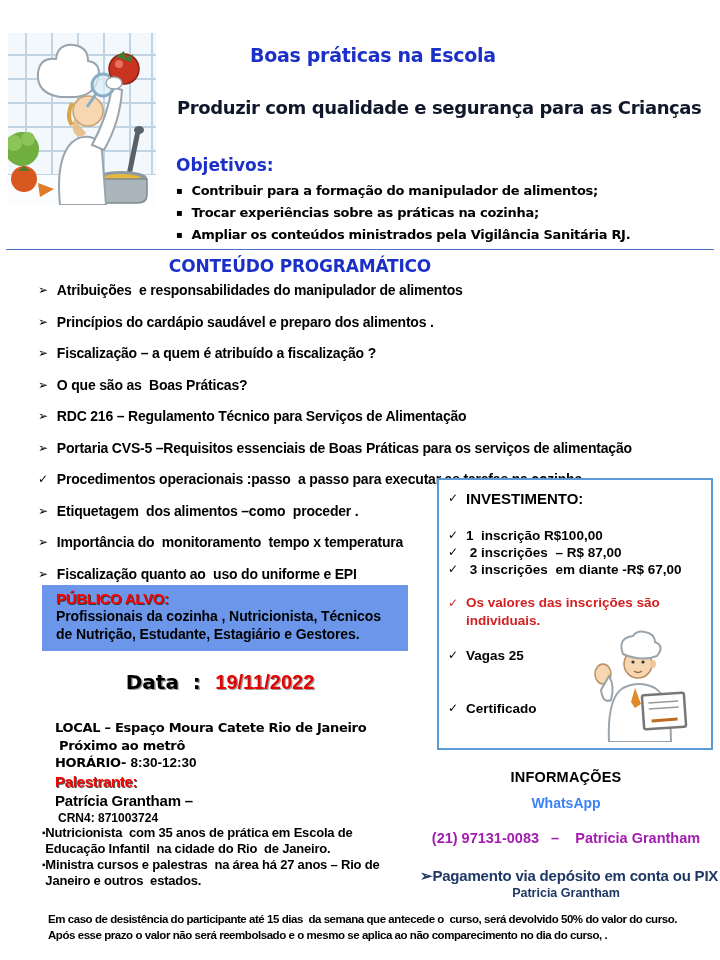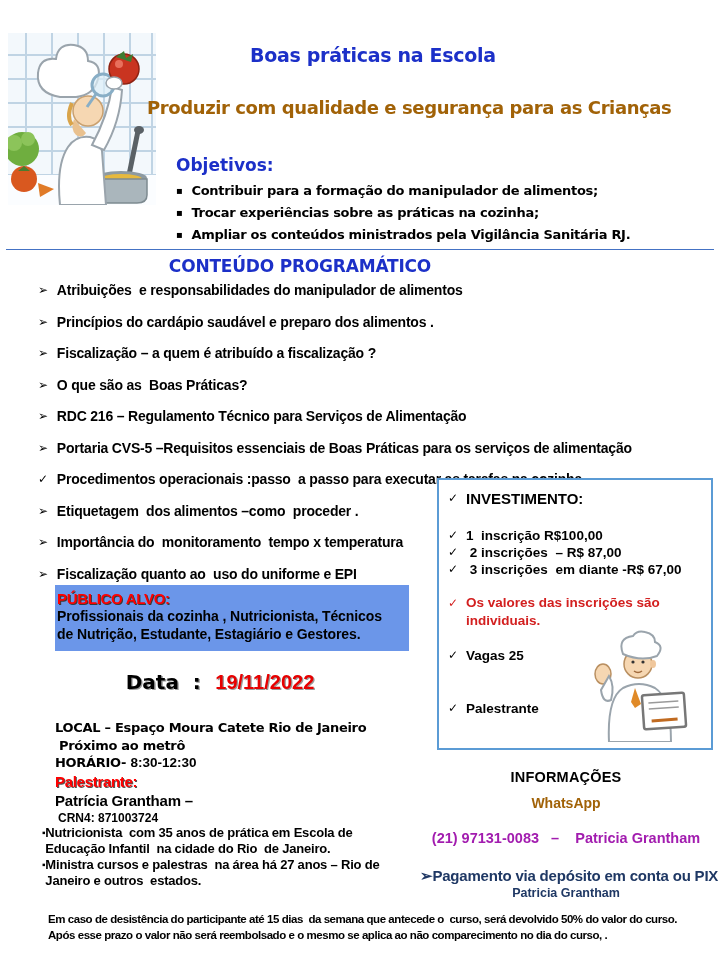--- a/index.html
+++ b/index.html
@@ -6,21 +6,21 @@
   body{width:720px;height:960px;position:relative;overflow:hidden;
        font-family:"Liberation Sans",sans-serif;color:#000;}
   .abs{position:absolute;}
   .pre{white-space:pre-wrap;}
   .comic{font-family:"DejaVu Sans",sans-serif;}
 
   
   .kitchen-art{left:8px;top:33px;width:148px;height:172px;}
   .title{left:250px;top:44px;font-size:19px;font-weight:bold;color:#1c30c8;
          letter-spacing:-0.3px;white-space:nowrap;}
-  .subtitle{left:147px;top:97px;font-size:18px;font-weight:bold;color:#a16207;
+  .subtitle{left:177px;top:97px;font-size:18px;font-weight:bold;color:#0f172a;
             letter-spacing:-0.4px;white-space:nowrap;}
   .objectives{left:176px;top:140px;width:545px;}
   .objectives-heading{font-size:17px;font-weight:bold;color:#1c30c8;margin-bottom:5px;margin-top:15px;}
   .obj-item{display:flex;gap:9px;font-size:13px;font-weight:bold;line-height:22px;
             letter-spacing:-0.3px;}
   .obj-bullet{font-size:10px;line-height:22px;}
 
   .divider{left:6px;top:249px;width:708px;height:1px;background:#4472c4;}
 
   
@@ -39,21 +39,21 @@
                   background:#fff;padding:10px 9px;font-weight:bold;}
   .inv-row{display:flex;gap:8px;font-size:13.5px;line-height:17px;}
   .inv-heading{font-size:15px;margin-bottom:20px;}
   .inv-note{color:#d32020;margin-top:16px;width:225px;line-height:18px;}
   .inv-vagas{margin-top:17px;}
   .inv-cert{margin-top:36px;}
   .inv-check{font-family:"DejaVu Sans",sans-serif;font-size:12px;flex:0 0 auto;}
   .cert-art{right:20px;bottom:6px;width:100px;height:112px;}
 
   
-  .audience-box{left:55px;top:585px;width:342px;background:#6b96e9;padding:5px 10px 8px 2px;}
+  .audience-box{left:42px;top:585px;width:342px;background:#6b96e9;padding:5px 10px 8px 14px;}
   .aud-heading{font-size:15px;font-weight:bold;color:#f00;
                text-shadow:1px 1px 0 #3a3a3a;letter-spacing:-0.3px;}
   .aud-text{font-size:14px;font-weight:bold;line-height:18px;letter-spacing:-0.1px;}
 
   
   .date-line{left:40px;top:670px;width:360px;text-align:center;white-space:nowrap;}
   .date-label{font-family:"DejaVu Sans",sans-serif;font-size:20px;font-weight:bold;
               text-shadow:1.3px 1.3px 0 #9a9a9a;}
   .date-value{font-size:20px;font-weight:bold;color:#e80000;
               text-shadow:1.3px 1.3px 0 #9a9a9a;margin-left:10px;}
@@ -70,21 +70,21 @@
   .speaker-crn{font-size:12px;font-weight:bold;line-height:17px;padding-left:3px;}
 
   
   .bio{left:42px;top:825px;width:372px;}
   .bio-item{display:flex;font-size:13px;font-weight:bold;line-height:16px;letter-spacing:-0.2px;}
   .bio-bullet{font-size:10px;line-height:16px;flex:0 0 auto;}
 
   
   .contact{left:420px;top:769px;width:292px;text-align:center;}
   .contact-heading{font-size:14.5px;font-weight:bold;letter-spacing:0.2px;}
-  .contact-whatsapp{font-size:14px;font-weight:bold;color:#a16207;margin-top:10px;}
+  .contact-whatsapp{font-size:14px;font-weight:bold;color:#3b82f6;margin-top:10px;}
   .contact-phone{font-size:14.5px;font-weight:bold;color:#a21caf;margin-top:19px;}
   .contact-payment{font-size:15px;font-weight:bold;color:#1f3864;margin-top:21px;
                    letter-spacing:-0.2px;white-space:nowrap;}
   .contact-payname{font-size:12.5px;font-weight:bold;color:#1f3864;margin-top:1px;}
 
   
   .disclaimer{left:48px;top:911px;width:668px;font-size:11.5px;font-weight:bold;
               line-height:16px;letter-spacing:-0.45px;}
 </style>
 </head>
@@ -228,21 +228,21 @@
   <div class="inv-row inv-note">
     <span class="inv-check">✓</span>
     <span>Os valores das inscrições são individuais.</span>
   </div>
   <div class="inv-row inv-vagas">
     <span class="inv-check">✓</span>
     <span>Vagas 25</span>
   </div>
   <div class="inv-row inv-cert">
     <span class="inv-check">✓</span>
-    <span>Palestrante</span>
+    <span>Certificado</span>
   </div>
   <div class="abs cert-art">
     <svg width="100" height="112" viewBox="0 0 100 112" xmlns="http://www.w3.org/2000/svg">
 
       <ellipse cx="12" cy="44" rx="8" ry="10" fill="#f6d7b2" stroke="#b98f60" stroke-width="1.5"></ellipse>
 
       <path d="M18 112 q-2 -44 14 -54 q16 -8 32 0 q16 10 16 54 z" fill="#ffffff" stroke="#9aa4ac" stroke-width="2"></path>
       <path d="M20 70 q-8 4 -10 -10 l8 -14 q6 10 2 24z" fill="#ffffff" stroke="#9aa4ac" stroke-width="2"></path>
 
       <circle cx="47" cy="34" r="14" fill="#f6d7b2" stroke="#b98f60" stroke-width="1.5"></circle>

